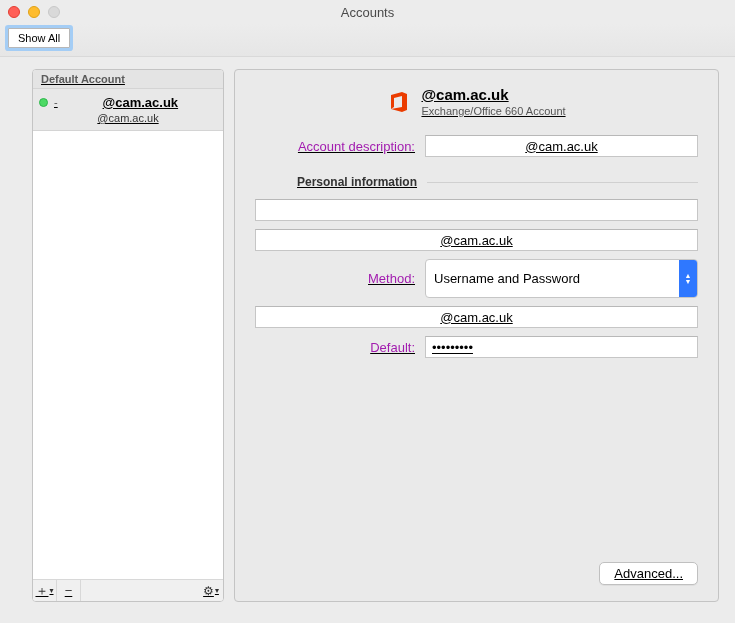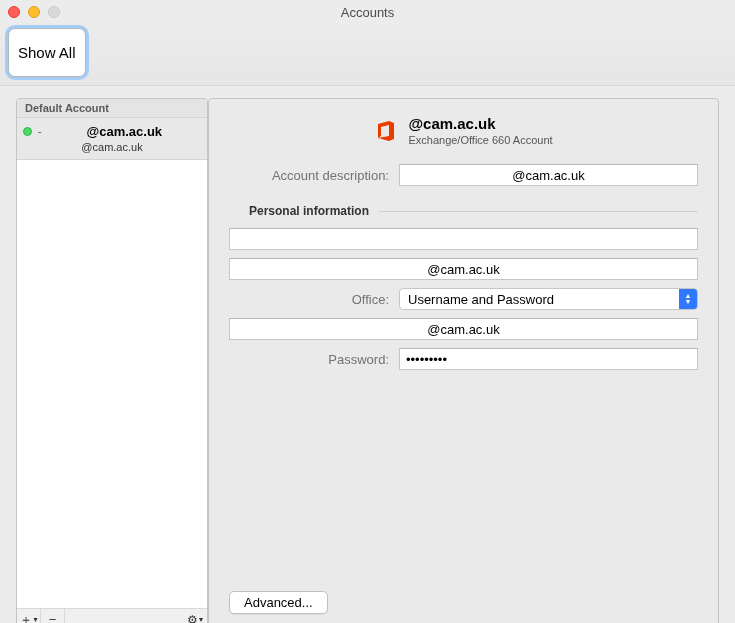--- a/index.html
+++ b/index.html
@@ -7,23 +7,23 @@
 
 .titlebar { height: 24px; display: flex; align-items: center; padding: 7px 8px; position: relative; }
 .traffic { display: flex; gap: 8px; align-items: center; }
 .tl-btn { width: 12px; height: 12px; border-radius: 50%; }
 .tl-close { background: #ff5f57; border: 0.5px solid #e33e32; }
 .tl-min { background: #febc2e; border: 0.5px solid #e1a116; }
 .tl-max { background: #d9d9d9; border: 0.5px solid #c8c8c8; }
 .title { position: absolute; left: 0; right: 0; text-align: center; font-size: 13px; color: #4a4a4a; }
 
 .toolbar { padding: 4px 8px 8px 8px; border-bottom: 1px solid #d9d9d9; background: linear-gradient(#ececec,#e6e6e6); }
-.show-all { display: inline-block; background: #fff; border: 1px solid #b7b7b7; border-radius: 7px; padding: 15px 9px; font-size: 15px; color: #000; box-shadow: 0 0 0 3px #a4cdf5, 0 1px 0 rgba(0,0,0,0.05); }
+.show-all { display: inline-block; background: #fff; border: 1px solid #b7b7b7; border-radius: 1px; padding: 3px 9px; font-size: 11px; color: #000; box-shadow: 0 0 0 3px #a4cdf5, 0 1px 0 rgba(0,0,0,0.05); }
 
-.content { display: flex; padding: 12px 16px 16px 16px; height: calc(623px - 24px - 38px); }
+.content { display: flex; gap: 10px; padding: 12px 16px 16px 32px; height: calc(623px - 24px - 38px); text-decoration: underline; }
 
 .sidebar { width: 192px; display: flex; flex-direction: column; border: 1px solid #c4c4c4; border-radius: 4px; background: #fff; overflow: hidden; }
 .sb-header { background: #e4e4e4; font-size: 11px; color: #5a5a5a; font-weight: 600; padding: 3px 8px; border-bottom: 1px solid #d4d4d4; }
 .sb-item { background: #e8e8e8; padding: 4px 6px 6px 6px; border-bottom: 1px solid #d4d4d4; }
 .sb-row { display: flex; align-items: center; gap: 6px; }
 .status-dot { width: 9px; height: 9px; border-radius: 50%; background: #4cd964; border: 1px solid #2eb74c; flex-shrink: 0; }
 .sb-dash { color: #555; font-size: 11px; }
 .sb-name { font-size: 13px; font-weight: 700; color: #000; }
 .sb-sub { font-size: 11px; color: #333; text-align: center; margin-top: 1px; }
 .sb-list { flex: 1; background: #fff; }
@@ -34,34 +34,34 @@
 .chev { font-size: 8px; margin-left: 1px; }
 
 .pane { flex: 1; border: 1px solid #c4c4c4; border-radius: 4px; background: #eaeaea; padding: 16px 20px 16px 20px; display: flex; flex-direction: column; }
 .acct-head { display: flex; align-items: center; justify-content: center; gap: 10px; margin-bottom: 18px; }
 .o365 { width: 24px; height: 24px; position: relative; }
 .o365 svg { width: 24px; height: 24px; }
 .acct-title { font-size: 15px; font-weight: 700; color: #000; }
 .acct-sub { font-size: 11px; color: #555; margin-top: 2px; }
 
 .form-row { display: flex; align-items: center; margin-bottom: 8px; }
-.form-row label { width: 170px; text-align: right; font-size: 13px; color: #737373; padding-right: 10px; }
+.form-row label { width: 170px; text-align: right; font-size: 13px; color: #a21caf; padding-right: 10px; }
 .form-row input[type=text], .form-row input[type=password] { flex: 1; height: 22px; border: 1px solid #c6c6c6; border-top-color:#b8b8b8; border-radius: 0; background: #fff; padding: 0 6px; font-size: 13px; color: #000; text-align: center; }
 
 .section-head { display: flex; align-items: center; margin: 10px 0 10px 0; }
-.section-head .t { font-size: 12px; font-weight: 700; color: #333; margin-left: 20px; }
+.section-head .t { font-size: 12px; font-weight: 700; color: #333; margin-left: 42px; }
 .section-head .line { flex: 1; height: 1px; background: #d0d0d0; margin-left: 10px; }
 
 .select-wrap { flex: 1; position: relative; }
-.select-wrap select { width: 100%; height: 22px; border: 1px solid #c6c6c6; border-radius: 4px; background: #fff; font-size: 13px; padding: 0 26px 0 8px; appearance: none; -webkit-appearance: none; }
+.select-wrap select { width: 100%; height: 39px; border: 1px solid #c6c6c6; border-radius: 4px; background: #fff; font-size: 13px; padding: 0 26px 0 8px; appearance: none; -webkit-appearance: none; }
 .sel-arrows { position: absolute; right: 1px; top: 1px; bottom: 1px; width: 18px; background: #2f78ff; border-radius: 0 3px 3px 0; display: flex; flex-direction: column; align-items: center; justify-content: center; pointer-events: none; }
 .sel-arrows span { color: #fff; font-size: 7px; line-height: 6px; }
 
 .spacer { flex: 1; }
-.bottom { display: flex; }
+.bottom { display: flex; justify-content: flex-end; }
 .adv-btn { background: #fff; border: 1px solid #c0c0c0; border-radius: 5px; padding: 3px 14px; font-size: 13px; box-shadow: 0 1px 0 rgba(0,0,0,0.05); cursor: pointer; }
 </style>
 </head>
 <body>
 
 <div class="titlebar">
   <div class="traffic">
     <div class="tl-btn tl-close"></div>
     <div class="tl-btn tl-min"></div>
     <div class="tl-btn tl-max"></div>
@@ -120,36 +120,36 @@
 
     <div class="form-row">
       <input type="text" value="" style="">
     </div>
     <div class="form-row">
       <input type="text" value="@cam.ac.uk" style="">
     </div>
 
 
     <div class="form-row">
-      <label>Office:</label>
+      <label>Method:</label>
       <div class="select-wrap">
         <select>
           <option>Username and Password</option>
         </select>
         <div class="sel-arrows">
             <span>▲</span>
             <span>▼</span>
           </div>
       </div>
     </div>
     <div class="form-row">
       <input type="text" value="@cam.ac.uk" style="">
     </div>
     <div class="form-row">
-      <label>Password:</label>
+      <label>Default:</label>
       <input type="text" style="text-align: left;" value="•••••••••">
     </div>
 
     <div class="spacer"></div>
     <div class="bottom">
       <button class="adv-btn">Advanced...</button>
     </div>
   </div>
 </div>
 

